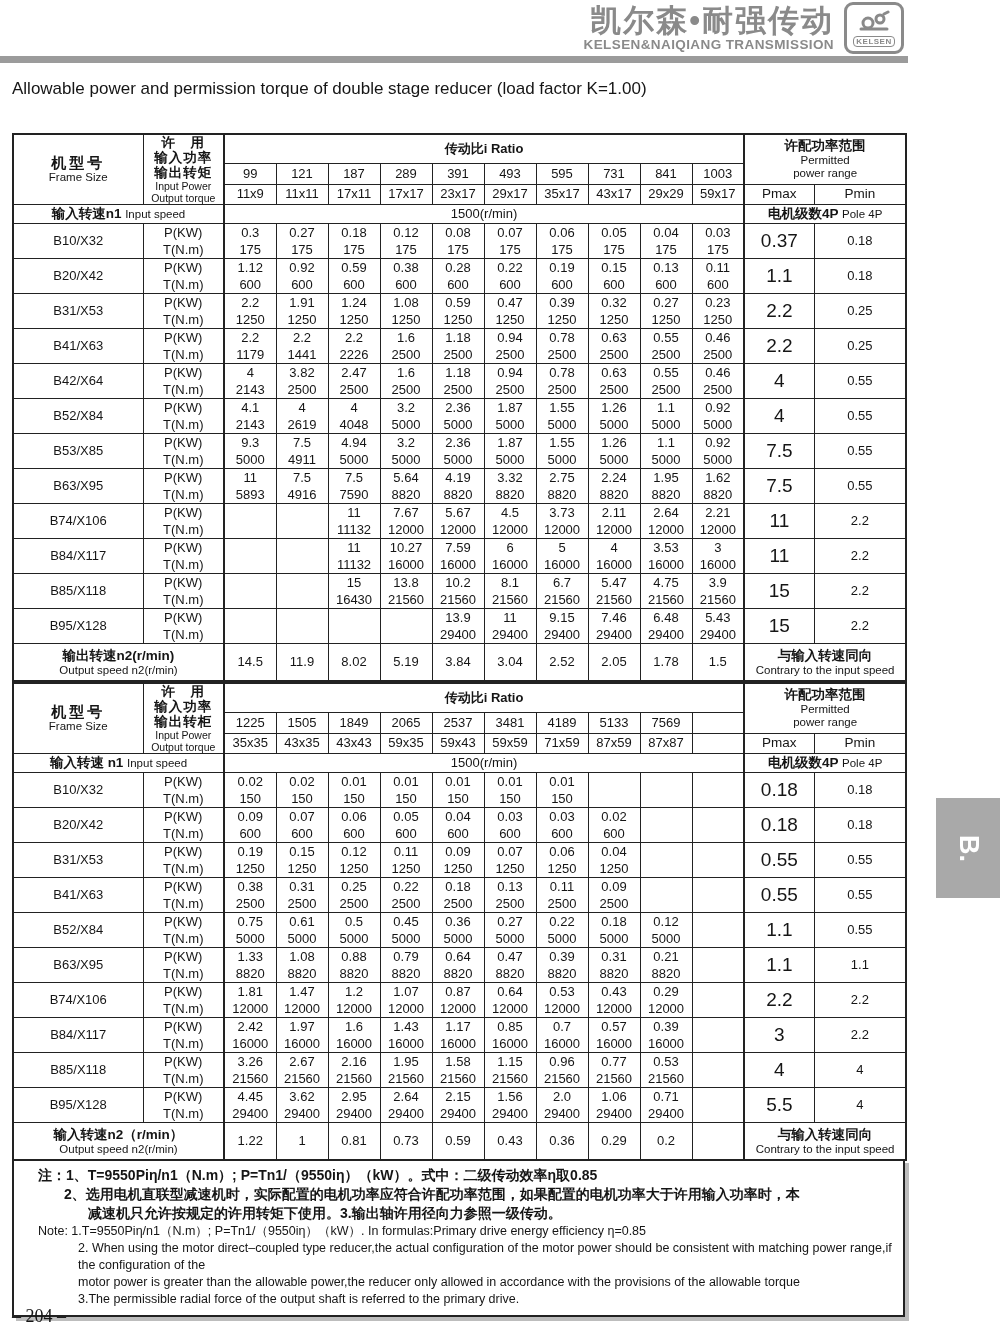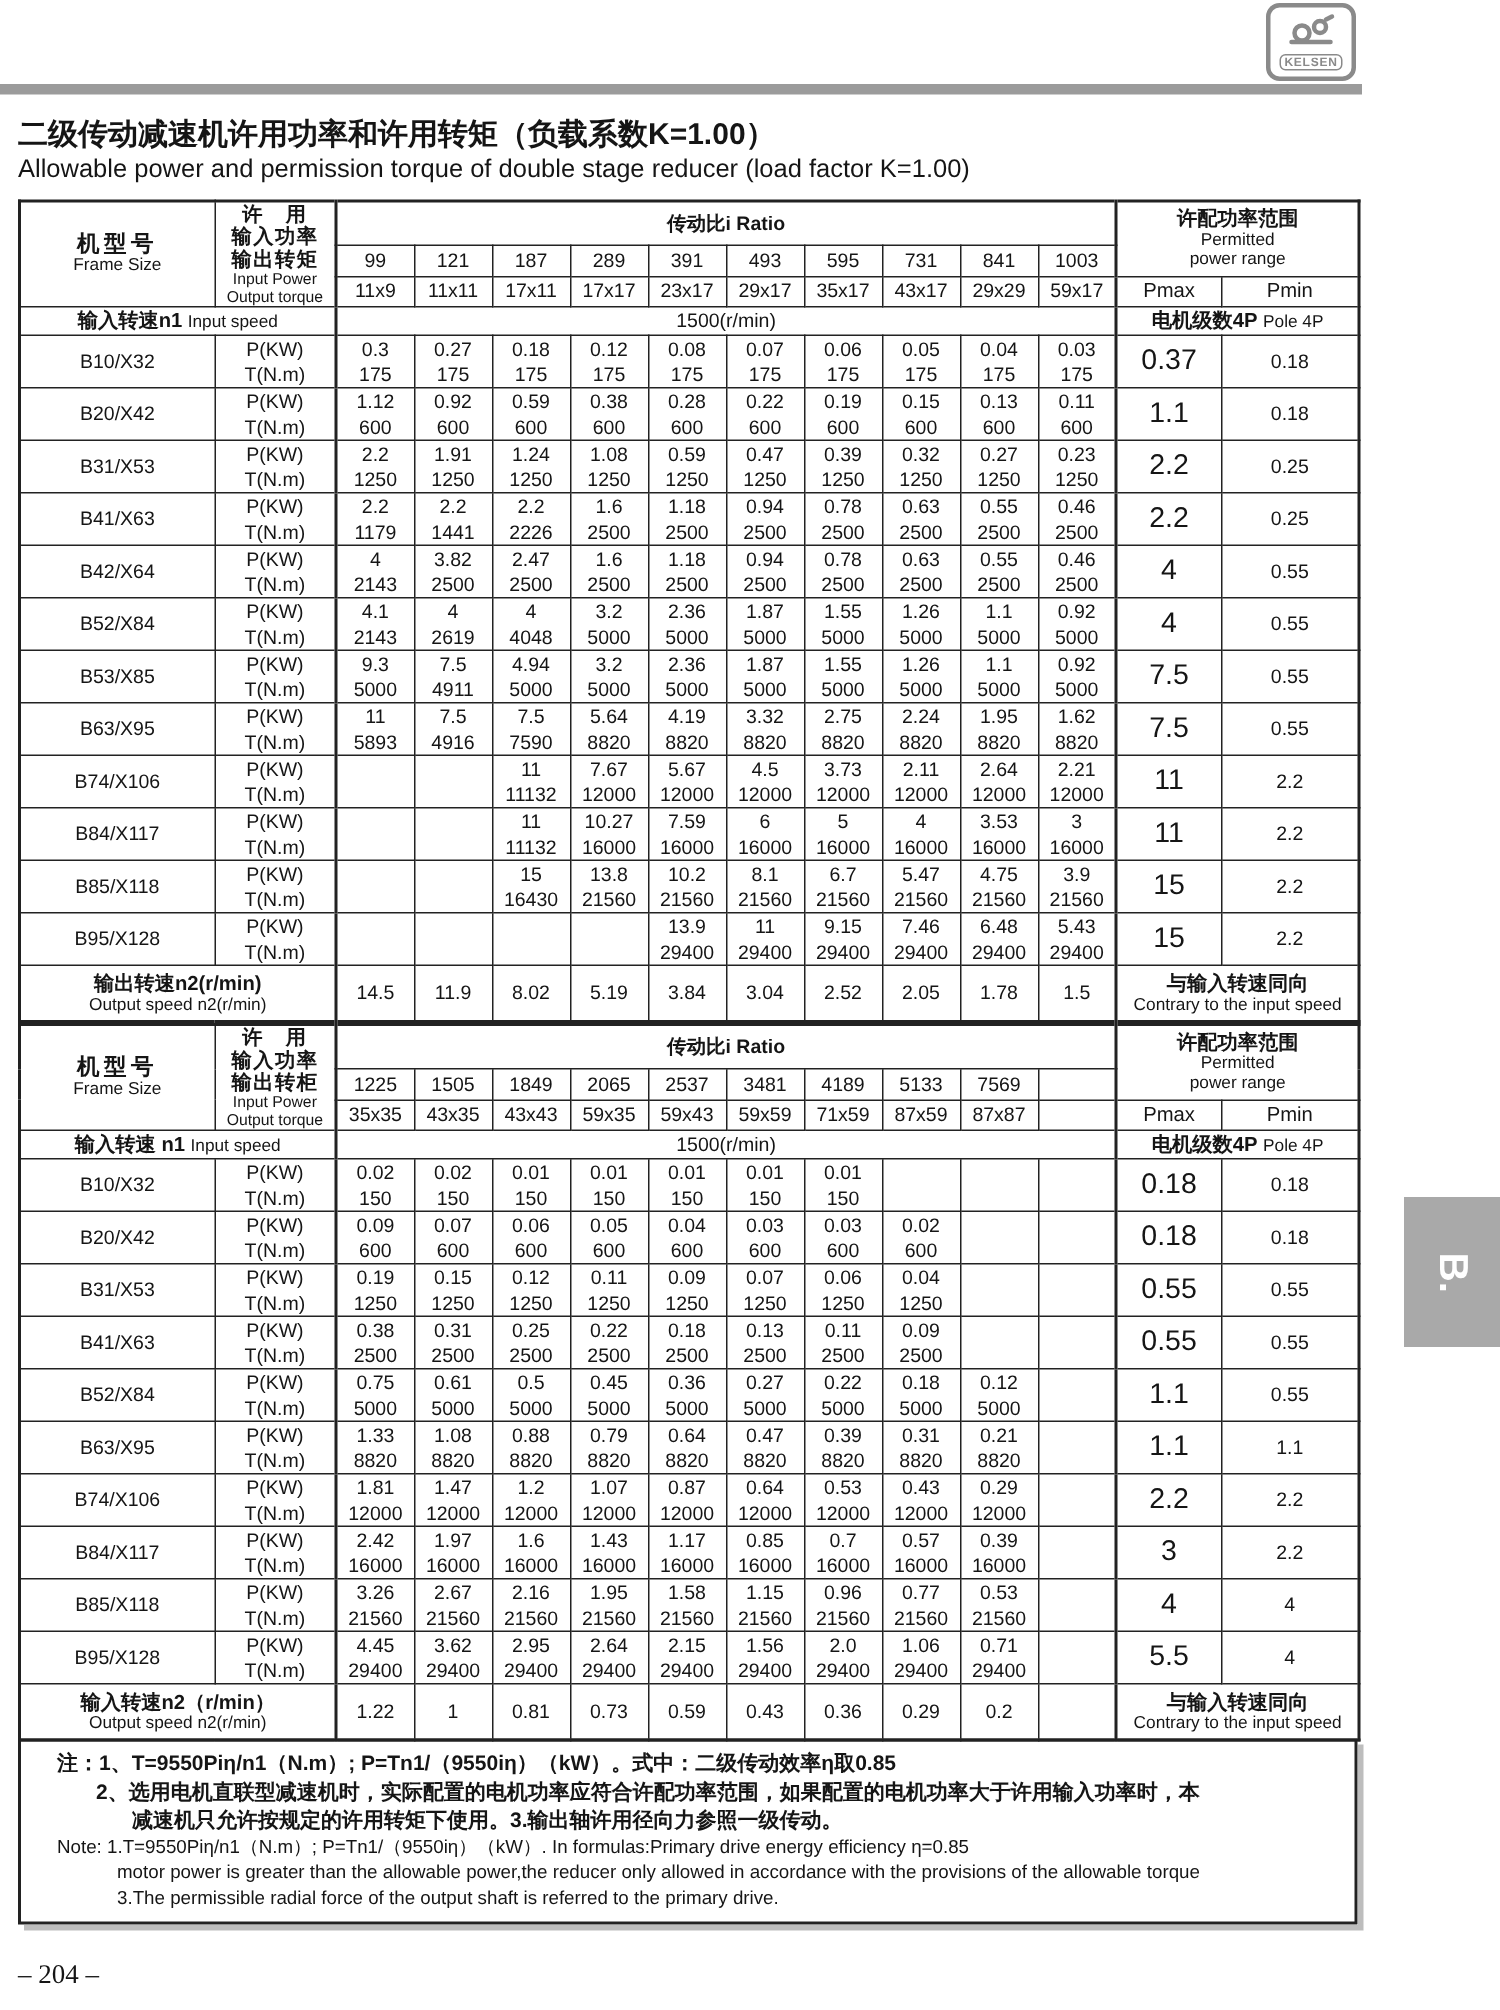--- a/index.html
+++ b/index.html
@@ -64,39 +64,42 @@
   .pageno{position:absolute;top:1306px;left:12px;width:893px;text-align:left;
           font-family:"Liberation Serif","DejaVu Serif",serif;font-size:18px;}
 </style>
 </head>
 <body>
 
 <div class="page">
 
   <div class="hdr">
     <div class="hdr-inner">
+      <div class="brand">
+        <div class="brand-cn">凯尔森•耐强传动</div>
+        <div class="brand-en">KELSEN&amp;NAIQIANG TRANSMISSION</div>
+      </div>
       <div class="logo-box">
         <span>
           <svg width="36" height="22" viewBox="0 0 36 22">
             <g fill="none" stroke="#8a8a8a" stroke-width="3" stroke-linecap="round">
               <circle cx="12" cy="13" r="5"></circle>
               <circle cx="24" cy="9" r="4"></circle>
               <path d="M5 19 L31 19"></path>
               <path d="M28 4 L32 2"></path>
             </g>
           </svg>
         </span>
         <span class="logo-kelsen">KELSEN</span>
       </div>
     </div>
   </div>
   <div class="divider"></div>
 
   <div class="titleblk">
-    <div class="title-cn">二级传动减速机许用功率和许用转矩（负载系数K=1.00）</div>
     <div class="title-en">Allowable power and permission torque of double stage reducer (load factor K=1.00)</div>
   </div>
 
   <div class="tbl-wrap">
     <table class="gear-table t1">
         <colgroup>
           <col class="c-frame">
           <col class="c-lab">
           <col class="c-v">
           <col class="c-v">
@@ -1355,20 +1358,21 @@
             </td>
           </tr>
         </tbody>
       </table>
 
     <div class="notes">
       <div class="note-cn">注：1、T=9550Piη/n1（N.m）; P=Tn1/（9550iη）（kW）。式中：二级传动效率η取0.85</div>
       <div class="note-cn ind1">2、选用电机直联型减速机时，实际配置的电机功率应符合许配功率范围，如果配置的电机功率大于许用输入功率时，本</div>
       <div class="note-cn ind2">减速机只允许按规定的许用转矩下使用。3.输出轴许用径向力参照一级传动。</div>
       <div class="note-en">Note: 1.T=9550Piη/n1（N.m）; P=Tn1/（9550iη）（kW）. In formulas:Primary drive energy efficiency η=0.85</div>
+      <div class="note-en ind3">2. When using the motor direct–coupled type reducer,the actual configuration of the motor power should be consistent with matching power range,if the configuration of the</div>
       <div class="note-en ind3">motor power is greater than the allowable power,the reducer only allowed in accordance with the provisions of the allowable torque</div>
       <div class="note-en ind3">3.The permissible radial force of the output shaft is referred to the primary drive.</div>
     </div>
   </div>
 
   <div class="side-tab">
     <span>B.</span>
   </div>
 
   <div class="pageno">– 204 –</div>

